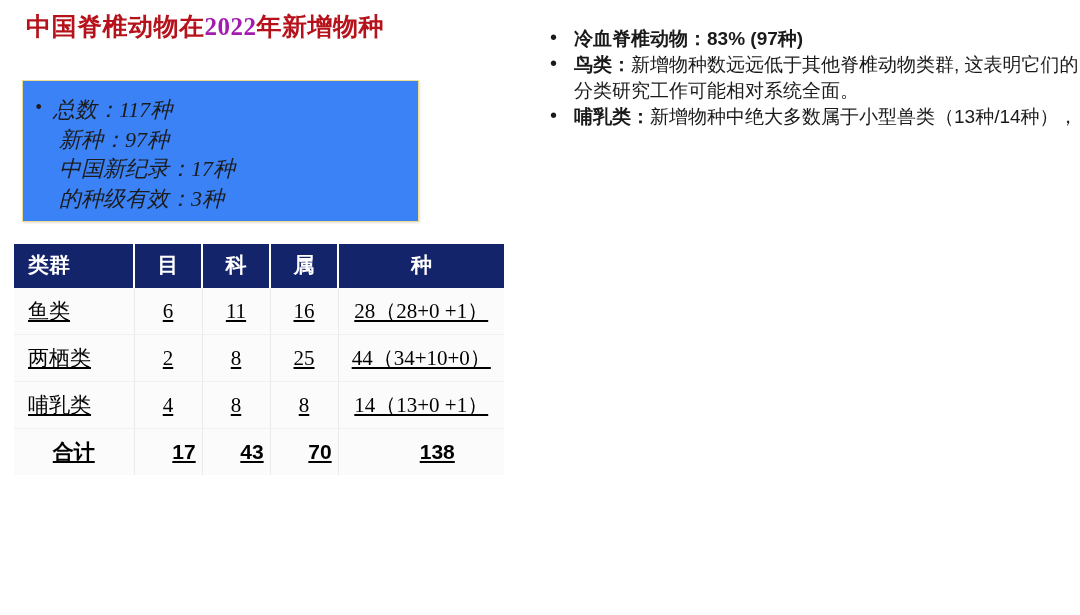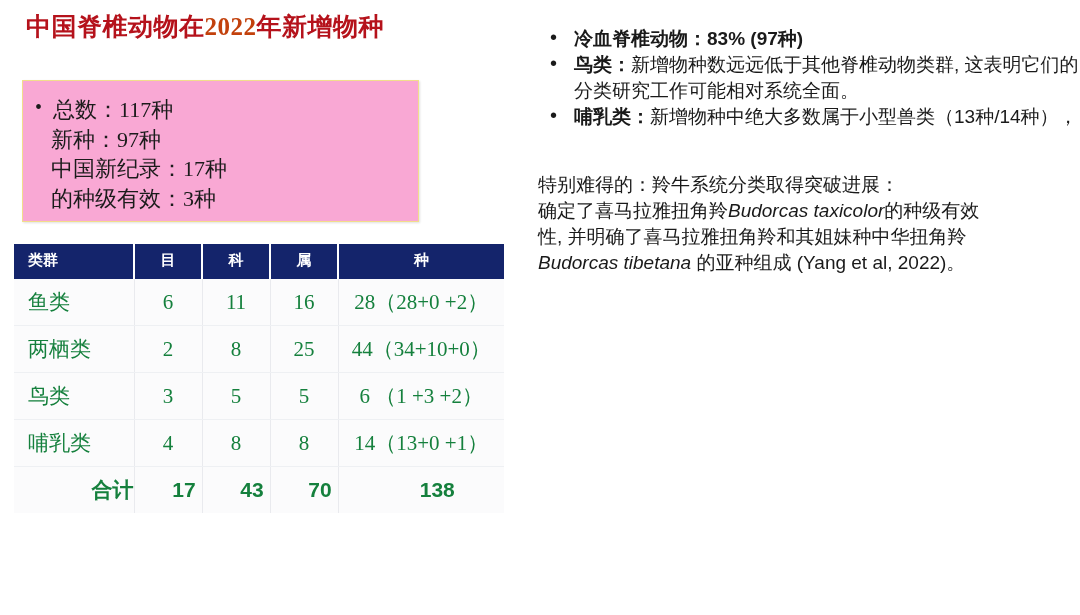--- a/index.html
+++ b/index.html
@@ -13,68 +13,69 @@
 
   
   #left-col{position:absolute;left:0;top:0;width:520px;height:615px;}
 
   #slide-title{
     position:absolute;left:26px;top:10px;
     font-family:"Liberation Serif","DejaVu Serif",serif;
     font-size:25px;font-weight:bold;color:#b5121b;
     letter-spacing:.5px;white-space:nowrap;
   }
-  #slide-title .yr{color:#c2410c;}
+  #slide-title .yr{color:#a21caf;}
 
   
   #summary-box{
     position:absolute;left:22px;top:80px;width:395px;height:140px;
-    background:#f9a8d4;border:1px solid #f2dd8c;
+    background:#3b82f6;border:1px solid #f2dd8c;
     box-shadow:1px 1px 2px rgba(0,0,0,.12);
+    font-style:italic;
   }
   #summary-list{
     margin:0;padding:14px 0 0 0;list-style:none;
     font-family:"Liberation Serif","DejaVu Serif",serif;
     font-size:22px;color:#1b1b1b;line-height:1.35;
   }
   #summary-list li{padding-left:30px;position:relative;}
   #summary-list li.bulleted::before{
     content:"•";position:absolute;left:12px;top:-1px;font-size:20px;
   }
-  #summary-list li.indented{padding-left:28px;}
+  #summary-list li.indented{padding-left:36px;}
 
   
   #species-table{
     position:absolute;left:14px;top:244px;width:490px;
     border-collapse:collapse;
     font-family:"Liberation Serif","DejaVu Serif",serif;
     background:#fbfbfc;
   }
   #species-table th{
     background:#14246b;color:#ffffff;
-    font-size:15px;font-weight:bold;
+    font-size:21px;font-weight:bold;
     padding:7px 0 9px 0;
     border-right:2px solid #ffffff;
     text-align:center;
   }
   #species-table th:last-child{border-right:none;}
   #species-table th.grp{text-align:left;padding-left:14px;}
   #species-table td{
-    font-size:21px;color:#15803d;
+    font-size:21px;color:#000000;
     padding:9px 0;border-right:1px solid #e9eaee;
     border-bottom:1px solid #eef0f3;
-    text-align:center;white-space:nowrap;
+    text-align:center;white-space:nowrap;text-decoration:underline;
   }
   #species-table td:last-child{border-right:none;}
   #species-table td.grp{text-align:left;padding-left:14px;}
   #species-table tr.total-row td{
     font-weight:bold;font-family:"Liberation Sans","DejaVu Sans",sans-serif;
     font-size:21px;border-bottom:none;padding-left:32px;
   }
-  #species-table tr.total-row td.grp{text-align:right;padding-left:0;}
+  #species-table tr.total-row td.grp{text-align:center;padding-left:0;}
   .c-grp{width:120px;}
   .c-num{width:68px;}
   .c-spc{width:166px;}
 
   
   #right-col{position:absolute;left:520px;top:0;width:560px;height:615px;}
 
   #notes-list{
     position:absolute;left:8px;top:22px;width:552px;
     margin:4px;padding:0;list-style:none;
@@ -134,35 +135,28 @@
           <th>属</th>
           <th>种</th>
         </tr>
       </thead>
       <tbody>
         <tr>
           <td class="grp">鱼类</td>
           <td>6</td>
           <td>11</td>
           <td>16</td>
-          <td>28（28+0 +2）</td>
+          <td>28（28+0 +1）</td>
         </tr>
         <tr>
           <td class="grp">两栖类</td>
           <td>2</td>
           <td>8</td>
           <td>25</td>
           <td>44（34+10+0）</td>
-        </tr>
-        <tr>
-          <td class="grp">鸟类</td>
-          <td>3</td>
-          <td>5</td>
-          <td>5</td>
-          <td>6 （1 +3 +2）</td>
         </tr>
         <tr>
           <td class="grp">哺乳类</td>
           <td>4</td>
           <td>8</td>
           <td>8</td>
           <td>14（13+0 +1）</td>
         </tr>
         <tr class="total-row">
           <td class="grp">合计</td>
@@ -182,30 +176,20 @@
         <b>冷血脊椎动物：</b><b>83% (97种)</b>
       </li>
       <li>
         <b>鸟类：</b><span>新增物种数远远低于其他脊椎动物类群, 这表明它们的分类研究工作可能相对系统全面。</span>
       </li>
       <li>
         <b>哺乳类：</b><span>新增物种中绝大多数属于小型兽类（13种/14种），</span>
       </li>
     </ul>
 
-    <div id="takin-para">
-      <div>特别难得的：羚牛系统分类取得突破进展：</div>
-      <div>
-        <span>确定了喜马拉雅扭角羚</span><i>Budorcas taxicolor</i><span>的种级有效</span>
-      </div>
-      <div>性, 并明确了喜马拉雅扭角羚和其姐妹种中华扭角羚</div>
-      <div>
-        <i>Budorcas tibetana</i><span> 的亚种组成 (Yang et al, 2022)。</span>
-      </div>
-    </div>
 
     <div id="figure">
 
       <svg id="fig-svg" width="540" height="315" viewBox="0 0 540 315">
         <defs>
           <linearGradient id="gOrange" x1="0" y1="0" x2="1" y2="0">
             <stop offset="0" stop-color="#3a1f55"></stop>
             <stop offset="0.45" stop-color="#a24a2a"></stop>
             <stop offset="1" stop-color="#f58b15"></stop>
           </linearGradient>

